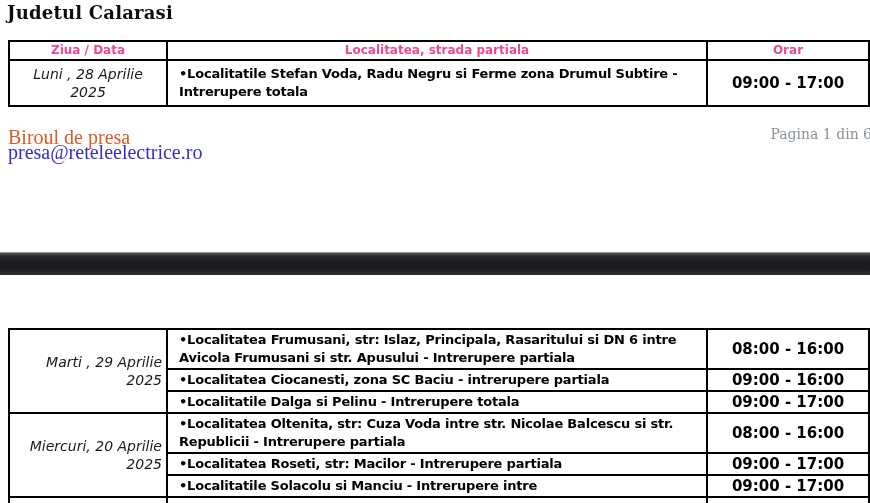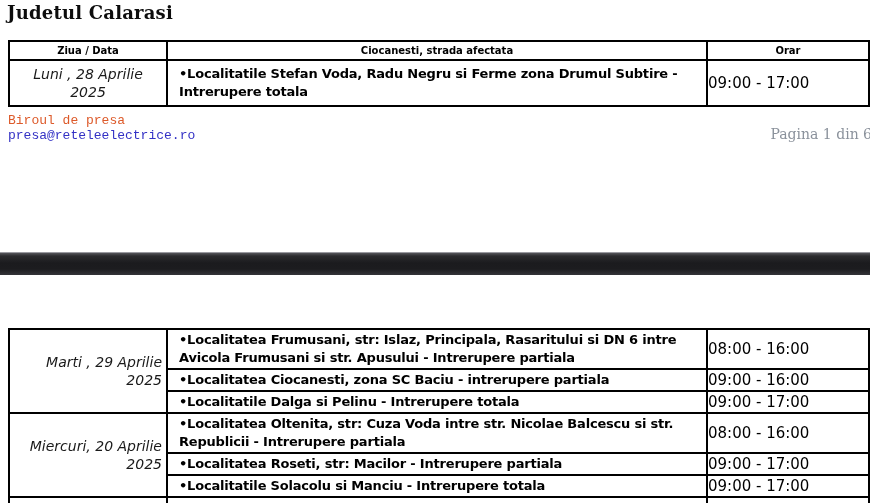--- a/index.html
+++ b/index.html
@@ -18,44 +18,44 @@
     border-collapse: collapse; table-layout: fixed;
   }
   table.sched td, table.sched th { border: 2px solid #000; vertical-align: middle; }
   #table1 { top: 40px; }
   #table2 { top: 328px; }
   col.c-date { width: 158px; }
   col.c-loc  { width: 540px; }
   col.c-time { width: 162px; }
 
   th.hdr {
-    font-size: 10px; font-weight: bold; color: #000000;
+    font-size: 12px; font-weight: bold; color: #ec4899;
     height: 17px; line-height: 17px;
   }
   td.date-cell {
     font-size: 14px; font-weight: normal; color: #1a1a1a;
     text-align: center; line-height: 18px; padding: 4px 4px; font-style: italic;
   }
   #table2 td.date-cell { text-align: right; padding-left: 8px; }
   td.locality-cell {
     font-size: 13px; font-weight: bold; color: #000;
     text-align: left; line-height: 18px; padding: 1px 12px 1px 11px;
     letter-spacing: -0.2px;
   }
   td.time-cell {
-    font-size: 15px; font-weight: normal; color: #000;
-    text-align: left; line-height: 18px; border-radius: 20px;
+    font-size: 15px; font-weight: bold; color: #000;
+    text-align: center; line-height: 18px; border-radius: 20px;
   }
   #table1 tr.hdr-row { height: 17px; }
   #table2 tr { height: 17px; }
   #table2 tr.tall { height: 36px; }
 
   .contact {
-    position: absolute; left: 8px; top: 113px;
-    font-family: Liberation Mono, monospace; font-size: 13px; line-height: 15px;
+    position: absolute; left: 8px; top: 130px;
+    font-family: Liberation Serif, serif; font-size: 20px; line-height: 15px;
   }
   .contact .press-office { color: #dd5a2a; }
   .contact a { text-decoration: none; display: block; text-align: center; }
   .contact .email-link { color: #3331c5; }
   .contact .site-link { color: #dd5a2a; }
 
   .pagination {
     position: absolute; right: -2px; top: 126px;
     font-family: "DejaVu Serif", serif; font-size: 14px; color: #8a919b;
   }
@@ -73,21 +73,21 @@
 
 <table class="sched" id="table1">
   <colgroup>
       <col class="c-date">
       <col class="c-loc">
       <col class="c-time">
     </colgroup>
   <thead>
     <tr class="hdr-row">
       <th class="hdr">Ziua / Data</th>
-      <th class="hdr">Ciocanesti, strada afectata</th>
+      <th class="hdr">Localitatea, strada partiala</th>
       <th class="hdr">Orar</th>
     </tr>
   </thead>
   <tbody>
       <tr class="tall">
         <td class="date-cell" rowspan="1">Luni , 28 Aprilie 2025</td>
         <td class="locality-cell">•Localitatile Stefan Voda, Radu Negru si Ferme zona Drumul Subtire - Intrerupere totala</td>
         <td class="time-cell">09:00 - 17:00</td>
       </tr>
     </tbody>
@@ -125,21 +125,21 @@
       <tr class="tall">
         <td class="date-cell" rowspan="3">Miercuri, 20 Aprilie 2025</td>
         <td class="locality-cell">•Localitatea Oltenita, str: Cuza Voda intre str. Nicolae Balcescu si str. Republicii - Intrerupere partiala</td>
         <td class="time-cell">08:00 - 16:00</td>
       </tr>
       <tr>
         <td class="locality-cell">•Localitatea Roseti, str: Macilor - Intrerupere partiala</td>
         <td class="time-cell">09:00 - 17:00</td>
       </tr>
       <tr>
-        <td class="locality-cell">•Localitatile Solacolu si Manciu - Intrerupere totala</td>
+        <td class="locality-cell">•Localitatile Solacolu si Manciu - Intrerupere intre</td>
         <td class="time-cell">09:00 - 17:00</td>
       </tr>
       <tr>
         <td class="date-cell" rowspan="1">Vineri , 02 Mai 2025</td>
         <td class="locality-cell">•Localitatea Borcea, zona Balta Borcea - intrerupere partiala</td>
         <td class="time-cell">09:00 - 17:00</td>
       </tr>
     </tbody>
 </table>
 

